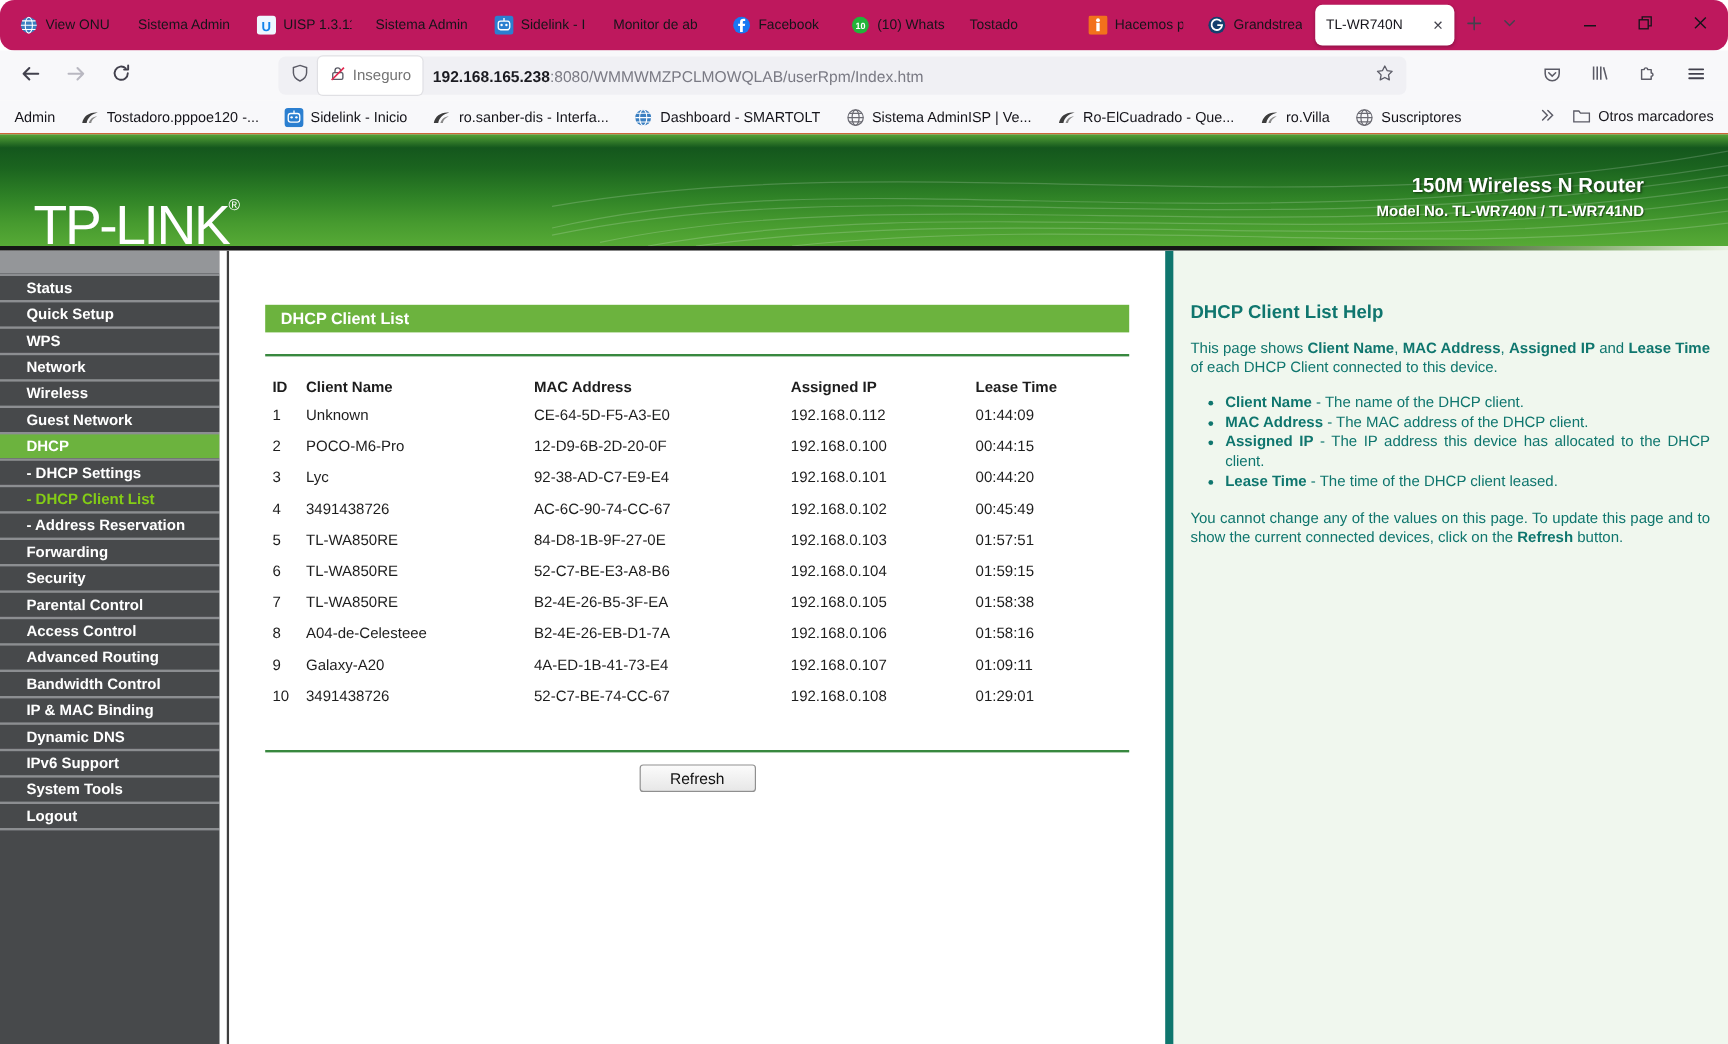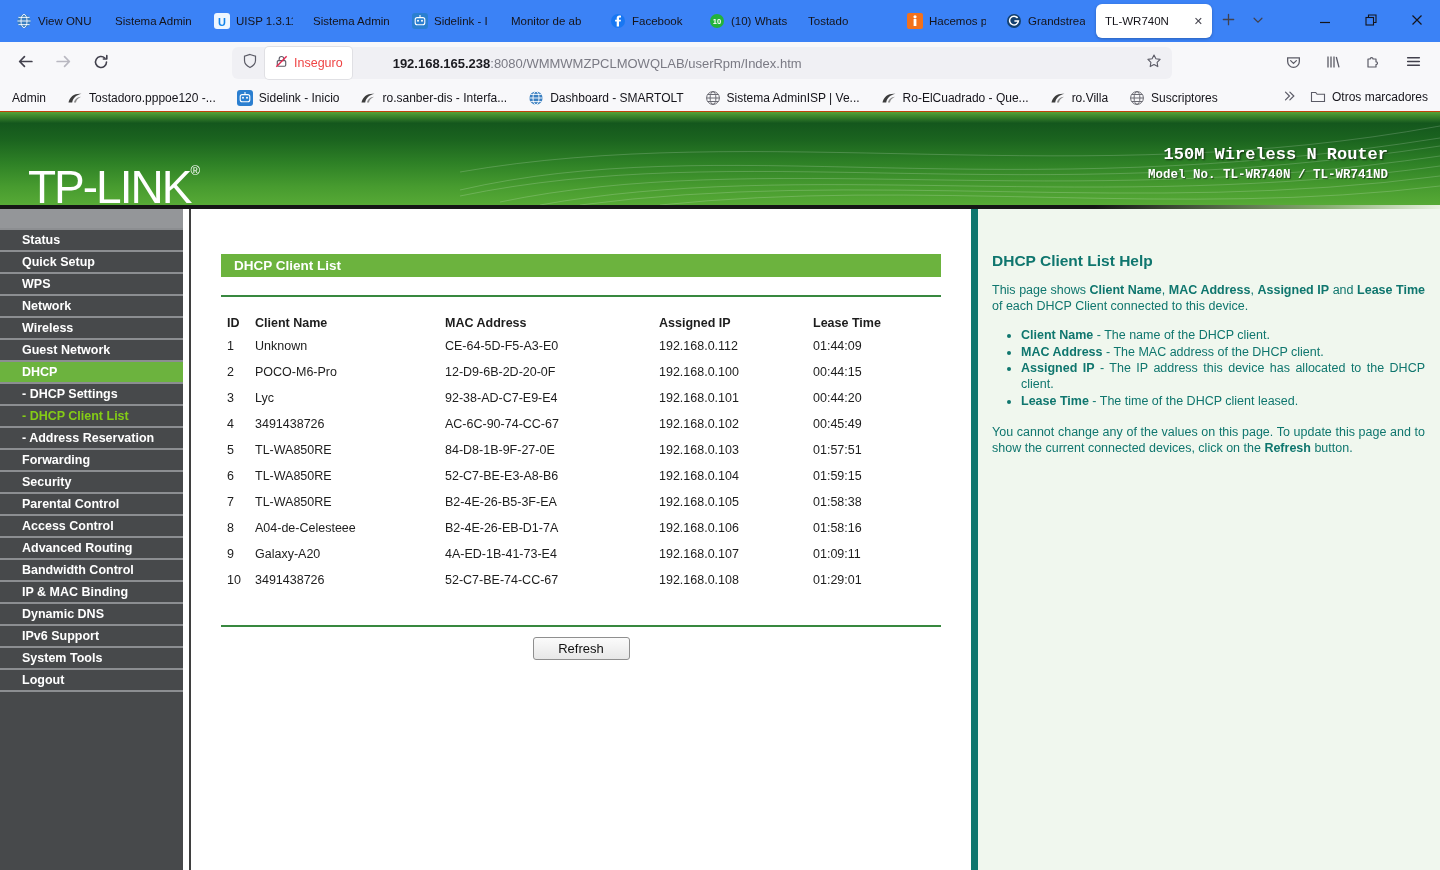--- a/index.html
+++ b/index.html
@@ -5,22 +5,22 @@
   * { box-sizing: border-box; }
   html,body { margin:0; padding:0; }
   body {
     width:1440px; height:870px; overflow:hidden;
     font-family:"Liberation Sans", sans-serif;
     background:#fff;
   }
 
   
   .tabbar {
-    height:42px; background:#3b82f6;
-    display:flex; align-items:center; padding:0 0 0 6px;
+    height:42px; background:#be185d;
+    display:flex; align-items:center; padding:0 0 0 6px;border-radius:12px;
   }
   .tabs { display:flex; align-items:center; height:100%; }
   .tab {
     flex:0 0 auto; width:97px; height:34px; margin:0 1px;
     display:flex; align-items:center; gap:6px; padding:0 9px;
     font-size:11.5px; color:#15141a; border-radius:6px;
     overflow:hidden; white-space:nowrap; cursor:default;
   }
   .tab.active { width:116px; background:#fff; box-shadow:0 1px 3px rgba(0,0,0,.25); }
   .tab-label { overflow:hidden; flex:1; }
@@ -36,46 +36,46 @@
   .toolbar {
     height:42px; background:#f8f8fa; display:flex; align-items:center; padding:0 10px;
   }
   .nav-btns { display:flex; align-items:center; gap:8px; }
   .urlbar {
     margin-left:116px; width:940px; height:32px; background:#f0f0f4;
     border-radius:6px; display:flex; align-items:center; padding:0 10px;
   }
   .sec-chip {
     background:#fff; border-radius:4px; height:24px; padding:16px 9px; margin:0 9px 0 7px;
-    display:flex; align-items:center; gap:5px; font-size:12.5px; color:#ef4444;
+    display:flex; align-items:center; gap:5px; font-size:12.5px; color:#737373;
     box-shadow:0 0 0 1px #e0e0e4;
   }
   .url-text { flex:1; font-size:13px; color:#7a7a84; overflow:hidden; white-space:nowrap; }
-  .url-text b { color:#15141a; font-weight:normal; color:#1b1b21; font-weight:600;margin-left:32px; }
+  .url-text b { color:#15141a; font-weight:normal; color:#1b1b21; font-weight:600; }
   .right-icons { margin-left:auto; display:flex; align-items:center; gap:10px; padding-right:2px; }
 
   .bookmarksbar {
     height:28px; background:#f8f8fa; display:flex; align-items:center;
     padding:0 12px; border-bottom:1px solid #c2410c; font-size:12px; color:#15141a;
   }
   .bm-items { display:flex; align-items:center; gap:21px; }
   .bm-item { display:flex; align-items:center; gap:6px; white-space:nowrap; cursor:default; }
   .bm-right { margin-left:auto; display:flex; align-items:flex-start; gap:14px; }
 
   
   .router-header {
     height:93px; position:relative; overflow:hidden;
     background:linear-gradient(180deg,#55a337 0%, #14571d 12%, #1b641f 30%, #2e8126 55%, #479b2f 80%, #57aa36 100%);
   }
   .tp-logo {
     position:absolute; left:28px; top:24px; color:#fff; font-weight:normal;
     font-size:46px; letter-spacing:-2px; line-height:1;margin-top:28px;
   }
   .tp-logo sup { font-size:13px; letter-spacing:0; vertical-align:28px; }
-  .product-info { position:absolute; right:52px; top:33px; text-align:right; color:#fff;font-family:Liberation Mono, monospace; }
+  .product-info { position:absolute; right:70px; top:33px; text-align:right; color:#fff; }
   .product-name { font-size:17px; font-weight:bold; text-shadow:1px 1px 2px rgba(0,0,0,.65); }
   .product-model { font-size:12.5px; font-weight:bold; margin-top:4px; text-shadow:1px 1px 1px rgba(0,0,0,.5); }
   .waves { position:absolute; right:0; top:0; pointer-events:none; }
   .header-strip { height:4px; background:linear-gradient(90deg,#161616 0%,#161616 76%,#86ad6f 92%,#e9f2e1 100%); }
 
   .content { display:flex; height:661px; background:#fff; }
 
   .sidebar { flex:0 0 183px; background:#454749; display:flex; flex-direction:column; }
   .sidebar-top { height:19px; background:#949699; }
   .sb-item {

